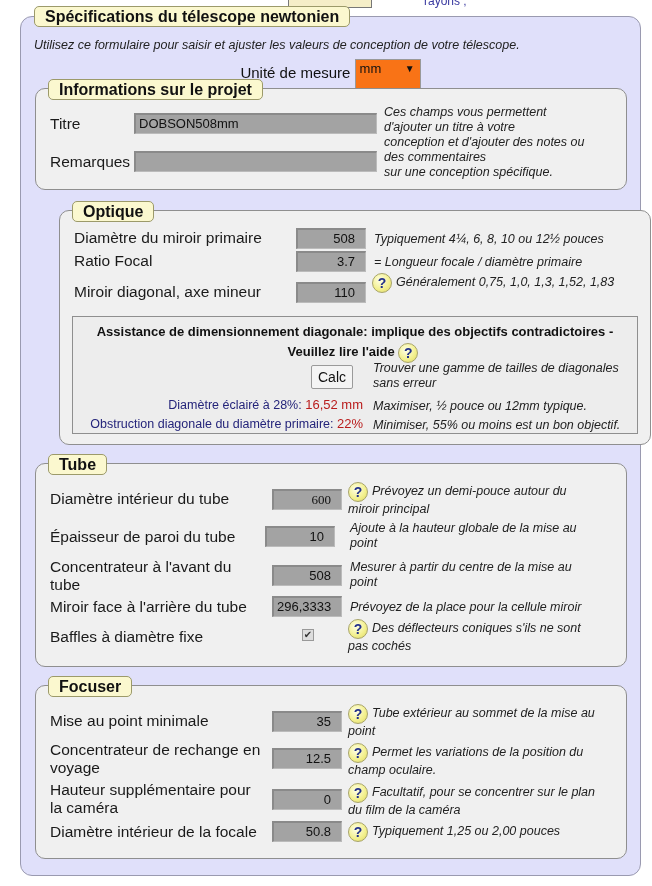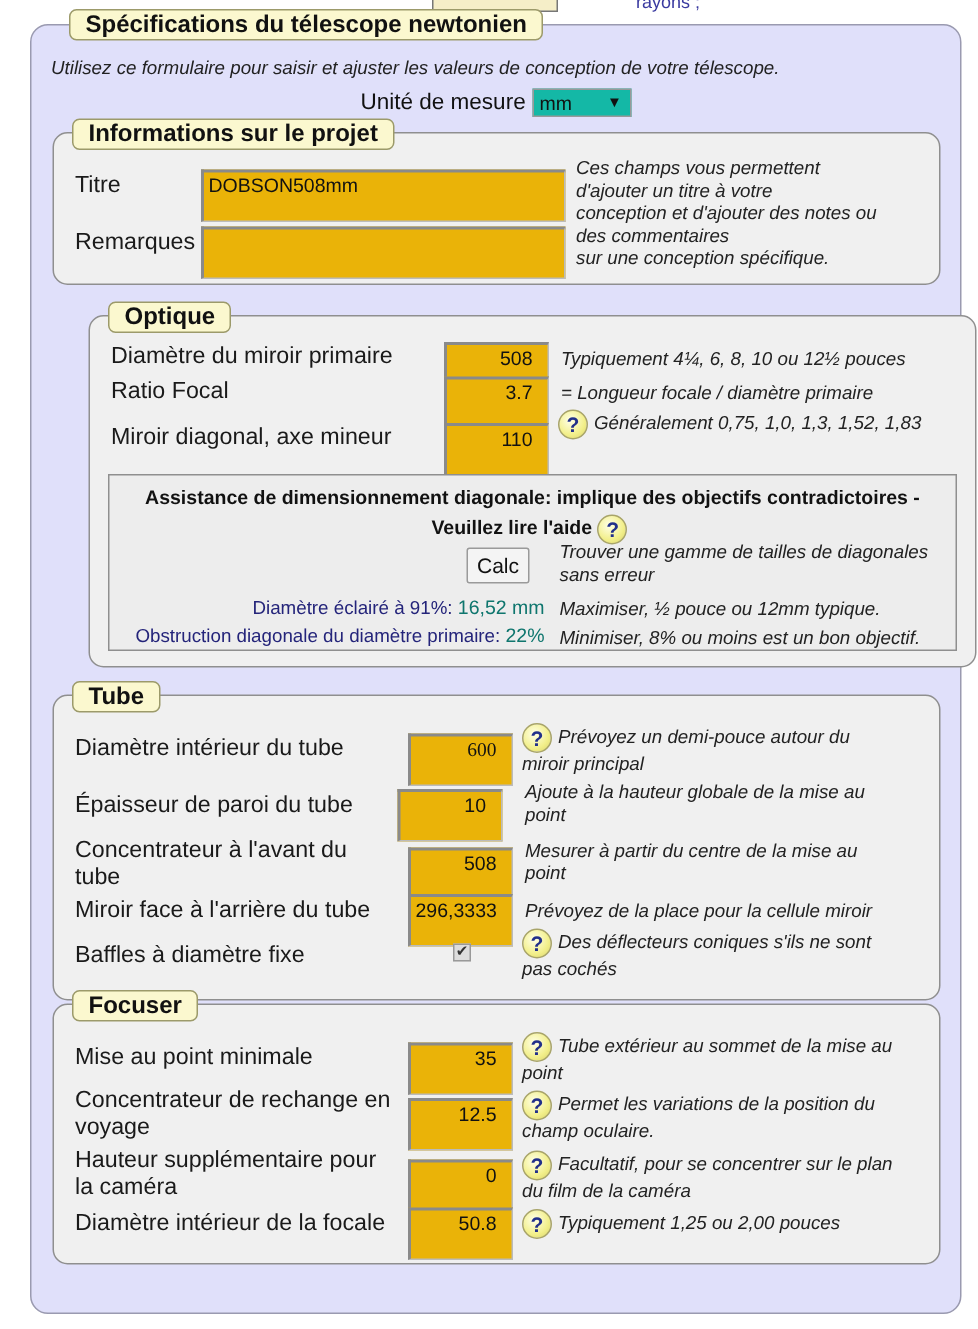--- a/index.html
+++ b/index.html
@@ -17,41 +17,41 @@
   }
   .outer {
     position: absolute; left: 20px; top: 16px; width: 621px; height: 860px;
     background: #e0e0fa; border: 1px solid #9a9ab0; border-radius: 12px;
   }
   .legend {
     position: absolute; background: #fbf8cf; border: 1px solid #9c9a6a;
     border-radius: 5px; font-weight: bold; padding: 0 10px; line-height: 19px;
     font-size: 16px; white-space: nowrap;
   }
-  .outer > .legend { left: 13px; top: -11px; margin-left: 12px; }
+  .outer > .legend { left: 13px; top: -11px; }
   .intro {
     position: absolute; left: 13px; top: 21px; font-size: 12.5px; font-style: italic; color: #222;
   }
   .unit-row {
     position: absolute; left: 0; right: 0; top: 42px; text-align: center; font-size: 15px;
   }
   .unit-select {
-    display: inline-block; width: 66px; height: 19px; border: 1px solid #999; background: #14b8a6;
+    display: inline-block; width: 66px; height: 30px; border: 1px solid #999; background: #f97316;
     font-size: 13px; text-align: left; padding-left: 4px; vertical-align: middle; position: relative;
     line-height: 17px;
   }
   .unit-select .caret { position: absolute; right: 5px; top: 0; font-size: 10px; }
   .fs {
     position: absolute; left: 14px; width: 592px;
     background: #f0f0f0; border: 1px solid #8f8f8f; border-radius: 10px;
   }
   .fs > .legend { left: 12px; top: -10px; }
   .lbl { position: absolute; left: 0; font-size: 15.5px; line-height: 18px; color: #1a1a1a; }
   .inp {
-    position: absolute; height: 35px; background: #eab308; border: 1px solid #bbb;
+    position: absolute; height: 21px; background: #a3a3a3; border: 1px solid #bbb;
     border-top: 2px solid #8a8a8a; border-left: 2px solid #8a8a8a;
     font-size: 13px; text-align: right; padding-right: 10px; line-height: 18px;
     font-family: "Liberation Sans", sans-serif;
   }
   .inp.left { text-align: left; padding-left: 3px; padding-right: 0; }
   .note {
     position: absolute; font-size: 12.5px; font-style: italic; line-height: 15px; color: #222;
   }
   .help {
     display: inline-block; width: 20px; height: 20px; border-radius: 50%;
@@ -67,21 +67,21 @@
     position: absolute; left: 0; right: 0; top: 5px; text-align: center;
     font-weight: bold; font-size: 13px; line-height: 20px;
   }
   .calc-btn {
     position: absolute; left: 238px; top: 48px; width: 42px; height: 24px;
     background: #f4f4f4; border: 1px solid #9a9a9a; border-radius: 2px;
     font-size: 14px; text-align: center; line-height: 22px;
     font-family: "Liberation Sans", sans-serif;
   }
   .stat-lbl { position: absolute; right: 274px; font-size: 12.5px; color: #24247a; text-align: right; white-space: nowrap; }
-  .stat-val { color: #0f766e; font-size: 13px; }
+  .stat-val { color: #b91c1c; font-size: 13px; }
   .chk {
     position: absolute; width: 12px; height: 12px; border: 1px solid #999; background: #ddd;
     font-size: 10px; line-height: 10px; text-align: center; color: #333;
   }
 </style>
 </head>
 <body>
 
 <div class="top-stub"></div>
 <div class="top-link">rayons ;</div>
@@ -128,24 +128,24 @@
     <div class="assist">
       <div class="assist-title">
         <div>Assistance de dimensionnement diagonale: implique des objectifs contradictoires -</div>
         <div><span>Veuillez lire l'aide</span> <span class="help">?</span></div>
       </div>
       <div class="calc-btn">Calc</div>
       <div class="note" style="left:300px;top:44px;">
         <div>Trouver une gamme de tailles de diagonales</div>
         <div>sans erreur</div>
       </div>
-      <div class="stat-lbl" style="top:80px;"><span>Diamètre éclairé à 91%:</span> <span class="stat-val">16,52 mm</span></div>
+      <div class="stat-lbl" style="top:80px;"><span>Diamètre éclairé à 28%:</span> <span class="stat-val">16,52 mm</span></div>
       <div class="note" style="left:300px;top:82px;">Maximiser, ½ pouce ou 12mm typique.</div>
       <div class="stat-lbl" style="top:99px;"><span>Obstruction diagonale du diamètre primaire:</span> <span class="stat-val">22%</span></div>
-      <div class="note" style="left:300px;top:101px;">Minimiser, 8% ou moins est un bon objectif.</div>
+      <div class="note" style="left:300px;top:101px;">Minimiser, 55% ou moins est un bon objectif.</div>
     </div>
   </div>
 
   <div class="fs" style="top:446px;height:204px;">
     <div class="legend">Tube</div>
 
     <div class="lbl" style="left:14px;top:26px;">Diamètre intérieur du tube</div>
     <div class="inp" style="left:236px;top:25px;width:70px;font-family:Liberation Serif, serif;">600</div>
     <div class="note" style="left:312px;top:18px;">
       <div><span class="help">?</span><span>Prévoyez un demi-pouce autour du</span></div>
@@ -174,21 +174,21 @@
     <div class="note" style="left:314px;top:136px;">Prévoyez de la place pour la cellule miroir</div>
 
     <div class="lbl" style="left:14px;top:164px;">Baffles à diamètre fixe</div>
     <div class="chk" style="left:266px;top:165px;">✔</div>
     <div class="note" style="left:312px;top:155px;">
       <div><span class="help">?</span><span>Des déflecteurs coniques s'ils ne sont</span></div>
       <div>pas cochés</div>
     </div>
   </div>
 
-  <div class="fs" style="top:652px;height:174px;padding-left:31px;">
+  <div class="fs" style="top:668px;height:174px;padding-left:31px;">
     <div class="legend">Focuser</div>
 
     <div class="lbl" style="left:14px;top:26px;">Mise au point minimale</div>
     <div class="inp" style="left:236px;top:25px;width:70px;text-align:right;">35</div>
     <div class="note" style="left:312px;top:18px;">
       <div><span class="help">?</span><span>Tube extérieur au sommet de la mise au</span></div>
       <div>point</div>
     </div>
 
     <div class="lbl" style="left:14px;top:55px;">

